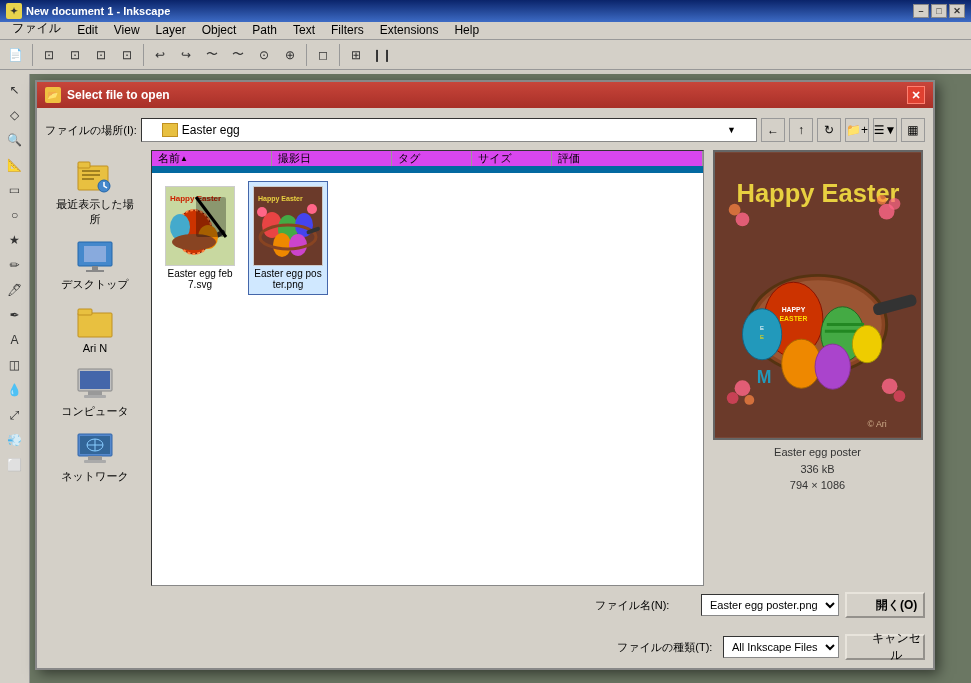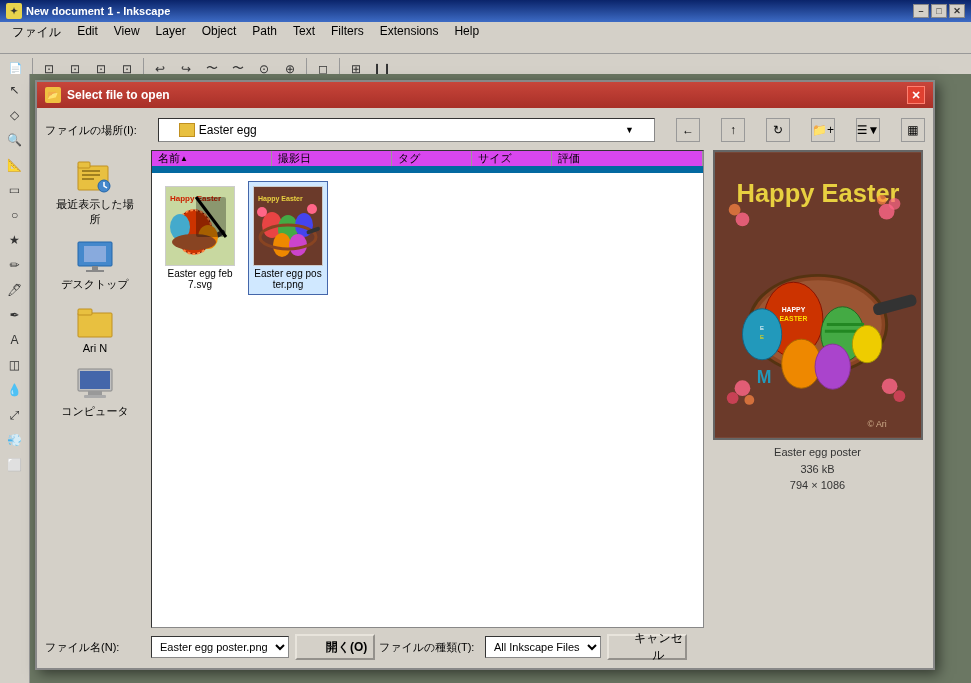--- a/index.html
+++ b/index.html
@@ -53,23 +53,23 @@
       border: 1px solid #888;
       font-size: 9px;
       display: flex; align-items: center; justify-content: center;
       cursor: pointer;
       color: #333;
     }
 
     
     .menu-bar {
       background: #d4d0c8;
-      height: 32px;
-      display: flex;
-      align-items: flex-start;
+      height: 18px;
+      display: flex;
+      align-items: flex-end;
       padding: 0 4px;
       border-bottom: 1px solid #999;
     }
     .menu-item {
       padding: 2px 8px;
       font-size: 12px;
       cursor: pointer;
       color: #000;
     }
 
@@ -177,21 +177,21 @@
       flex-direction: column;
       height: calc(100% - 26px);
       padding: 8px;
       gap: 6px;
     }
 
     
     .location-bar {
       display: flex;
       align-items: center;
-      gap: 21px;
+      gap: 4px;
       height: 28px;
     }
     .location-label {
       font-size: 11px;
       color: #000;
       white-space: nowrap;
     }
     .location-input {
       flex: 1;
       height: 24px;
@@ -338,22 +338,23 @@
     .preview-info {
       text-align: center;
       font-size: 11px;
       color: #333;
       line-height: 1.5;
     }
 
     
     .bottom-bar {
       display: flex;
-      flex-direction: row;
-      gap: 4px;
+      flex-direction: column;
+      gap: 16px;
+      align-items: flex-end;
     }
     .bottom-row {
       display: flex;
       align-items: center;
       gap: 6px;
     }
     .bottom-label {
       width: 100px;
       font-size: 11px;
       color: #000;
@@ -534,20 +535,34 @@
               <svg width="38" height="34" viewBox="0 0 38 34">
                 <rect x="2" y="2" width="34" height="22" rx="1" fill="#c0c0c0" stroke="#888" stroke-width="1"></rect>
                 <rect x="4" y="4" width="30" height="18" fill="#4466aa"></rect>
                 <rect x="12" y="24" width="14" height="4" fill="#999"></rect>
                 <rect x="8" y="28" width="22" height="3" fill="#aaa" rx="1"></rect>
               </svg>
             </div>
             <span class="nav-label">コンピュータ</span>
           </div>
 
+          <div class="nav-item">
+            <div class="nav-icon">
+              <svg width="38" height="34" viewBox="0 0 38 34">
+                <rect x="2" y="2" width="34" height="22" rx="1" fill="#5588cc" stroke="#3366aa" stroke-width="1"></rect>
+                <rect x="4" y="4" width="30" height="18" fill="#336699"></rect>
+                <ellipse cx="19" cy="13" rx="8" ry="6" stroke="#88ccff" stroke-width="1" fill="none"></ellipse>
+                <line x1="19" y1="7" x2="19" y2="19" stroke="#88ccff" stroke-width="1"></line>
+                <line x1="11" y1="13" x2="27" y2="13" stroke="#88ccff" stroke-width="1"></line>
+                <rect x="12" y="24" width="14" height="4" fill="#999"></rect>
+                <rect x="8" y="28" width="22" height="3" fill="#aaa" rx="1"></rect>
+              </svg>
+            </div>
+            <span class="nav-label">ネットワーク</span>
+          </div>
         </div>
 
         <div class="file-list-container">
           <div class="file-list-header">
             <div class="col-header col-name sort-asc">名前</div>
             <div class="col-header col-date">撮影日</div>
             <div class="col-header col-tag">タグ</div>
             <div class="col-header col-size">サイズ</div>
             <div class="col-header col-rating">評価</div>
           </div>

